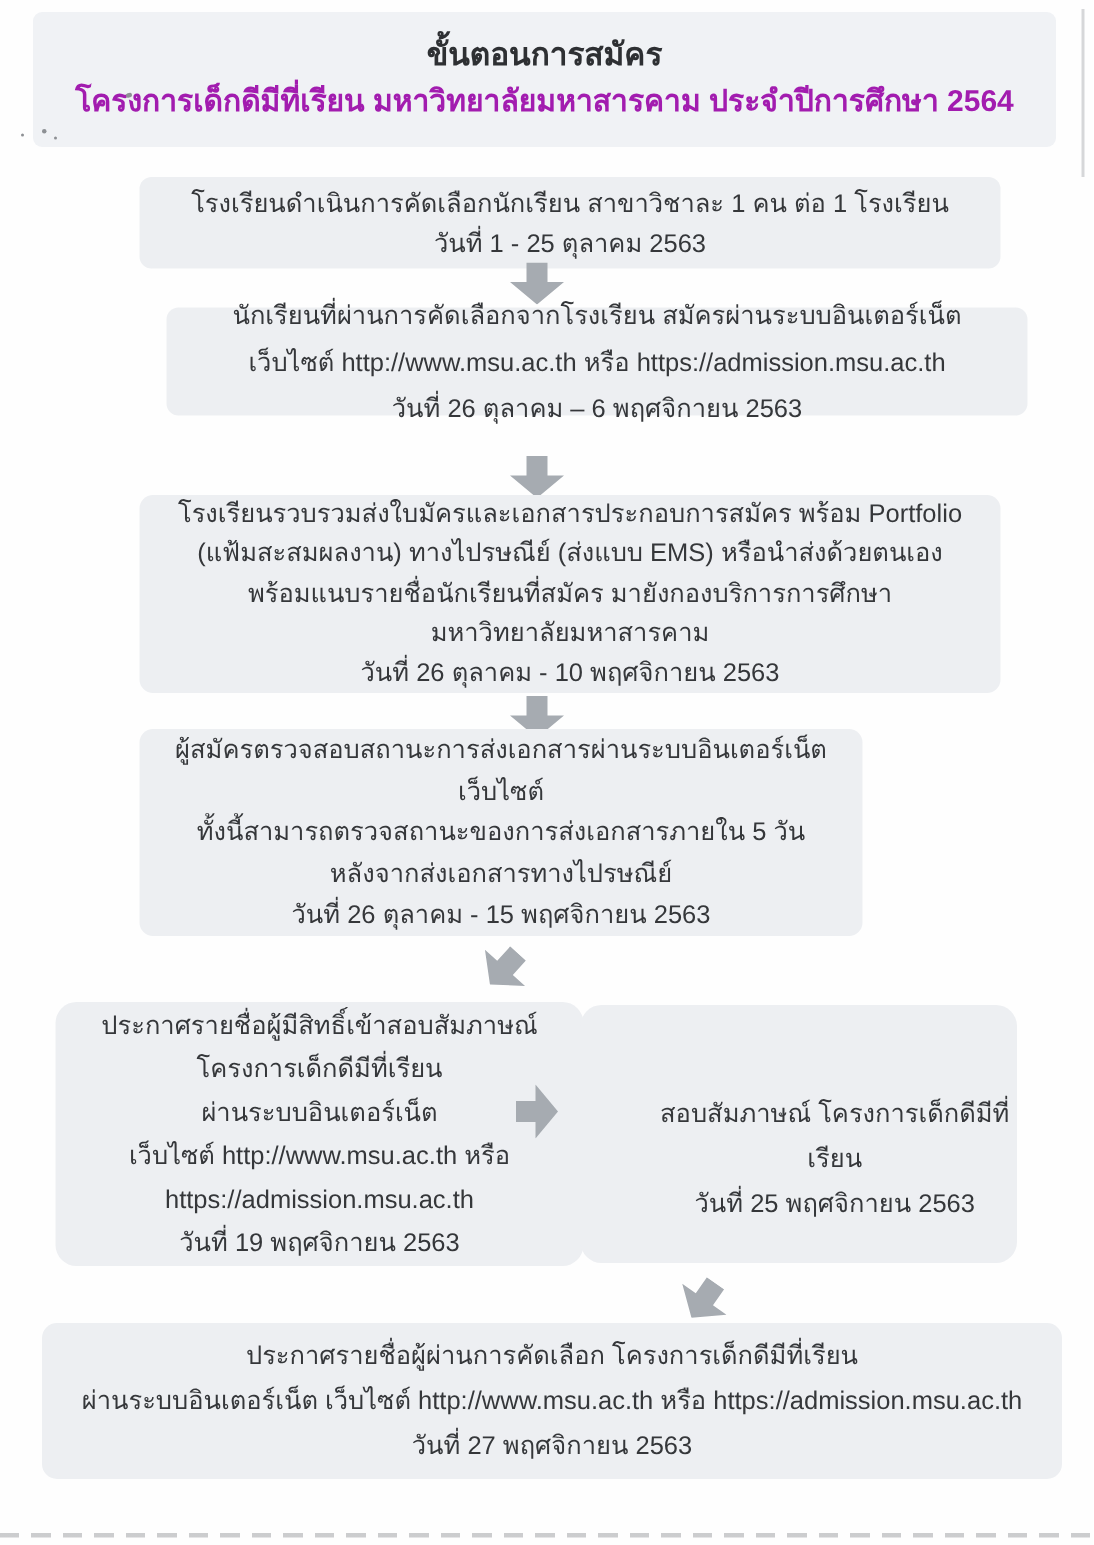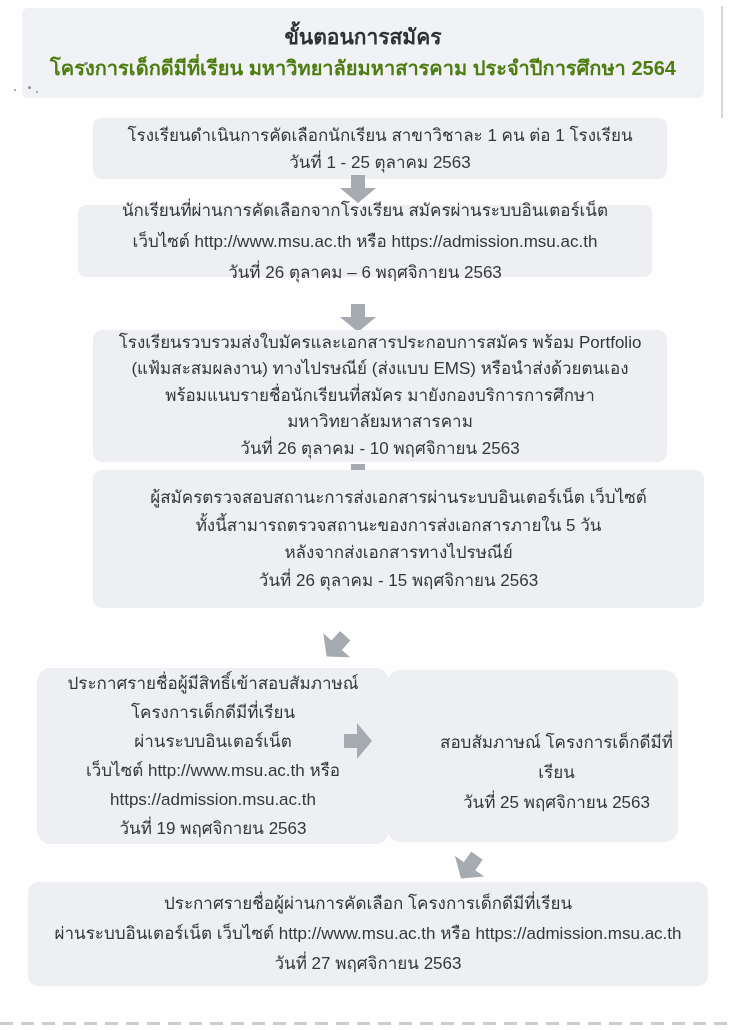--- a/index.html
+++ b/index.html
@@ -18,35 +18,35 @@
     color:var(--text);
   }
   
   .title-box{
     position:absolute;left:22px;top:8px;width:682px;height:90px;
     background:var(--title-fill);border-radius:6px;
     display:flex;flex-direction:column;justify-content:center;align-items:center;
     text-align:right;
   }
   .title-box .t1{font-size:21px;font-weight:600;line-height:30px;color:#2e3033;}
-  .title-box .t2{font-size:20px;font-weight:600;line-height:32px;color:#4d7c0f;}
+  .title-box .t2{font-size:20px;font-weight:600;line-height:32px;color:#a21caf;}
   
   .box{
     position:absolute;background:var(--box-fill);
     display:flex;flex-direction:column;justify-content:center;align-items:center;
     text-align:center;font-size:17px;
   }
   .box .ln{width:100%;}
   .b1{left:93px;top:118px;width:574px;height:61px;border-radius:8px;}
   .b1 .ln{line-height:27px;}
-  .b2{left:78px;top:205px;width:574px;height:72px;border-radius:8px;}
+  .b2{left:111px;top:205px;width:574px;height:72px;border-radius:8px;}
   .b2 .ln{line-height:31px;}
   .b3{left:93px;top:330px;width:574px;height:132px;border-radius:9px;}
   .b3 .ln{line-height:26.5px;}
-  .b4{left:93px;top:470px;width:611px;height:138px;border-radius:9px;}
+  .b4{left:93px;top:486px;width:482px;height:138px;border-radius:9px;}
   .b4 .ln{line-height:27.5px;}
   .b5{left:37px;top:668px;width:352px;height:176px;border-radius:14px;}
   .b5 .ln{line-height:29px;}
   .b6{left:387px;top:670px;width:291px;height:172px;border-radius:14px;
       justify-content:center;padding-top:33px;box-sizing:border-box;padding-left:48px;}
   .b6 .ln{line-height:30px;}
   .b7{left:28px;top:882px;width:680px;height:104px;border-radius:10px;}
   .b7 .ln{line-height:30px;}
   
   .arrow{position:absolute;width:36px;height:28px;}

